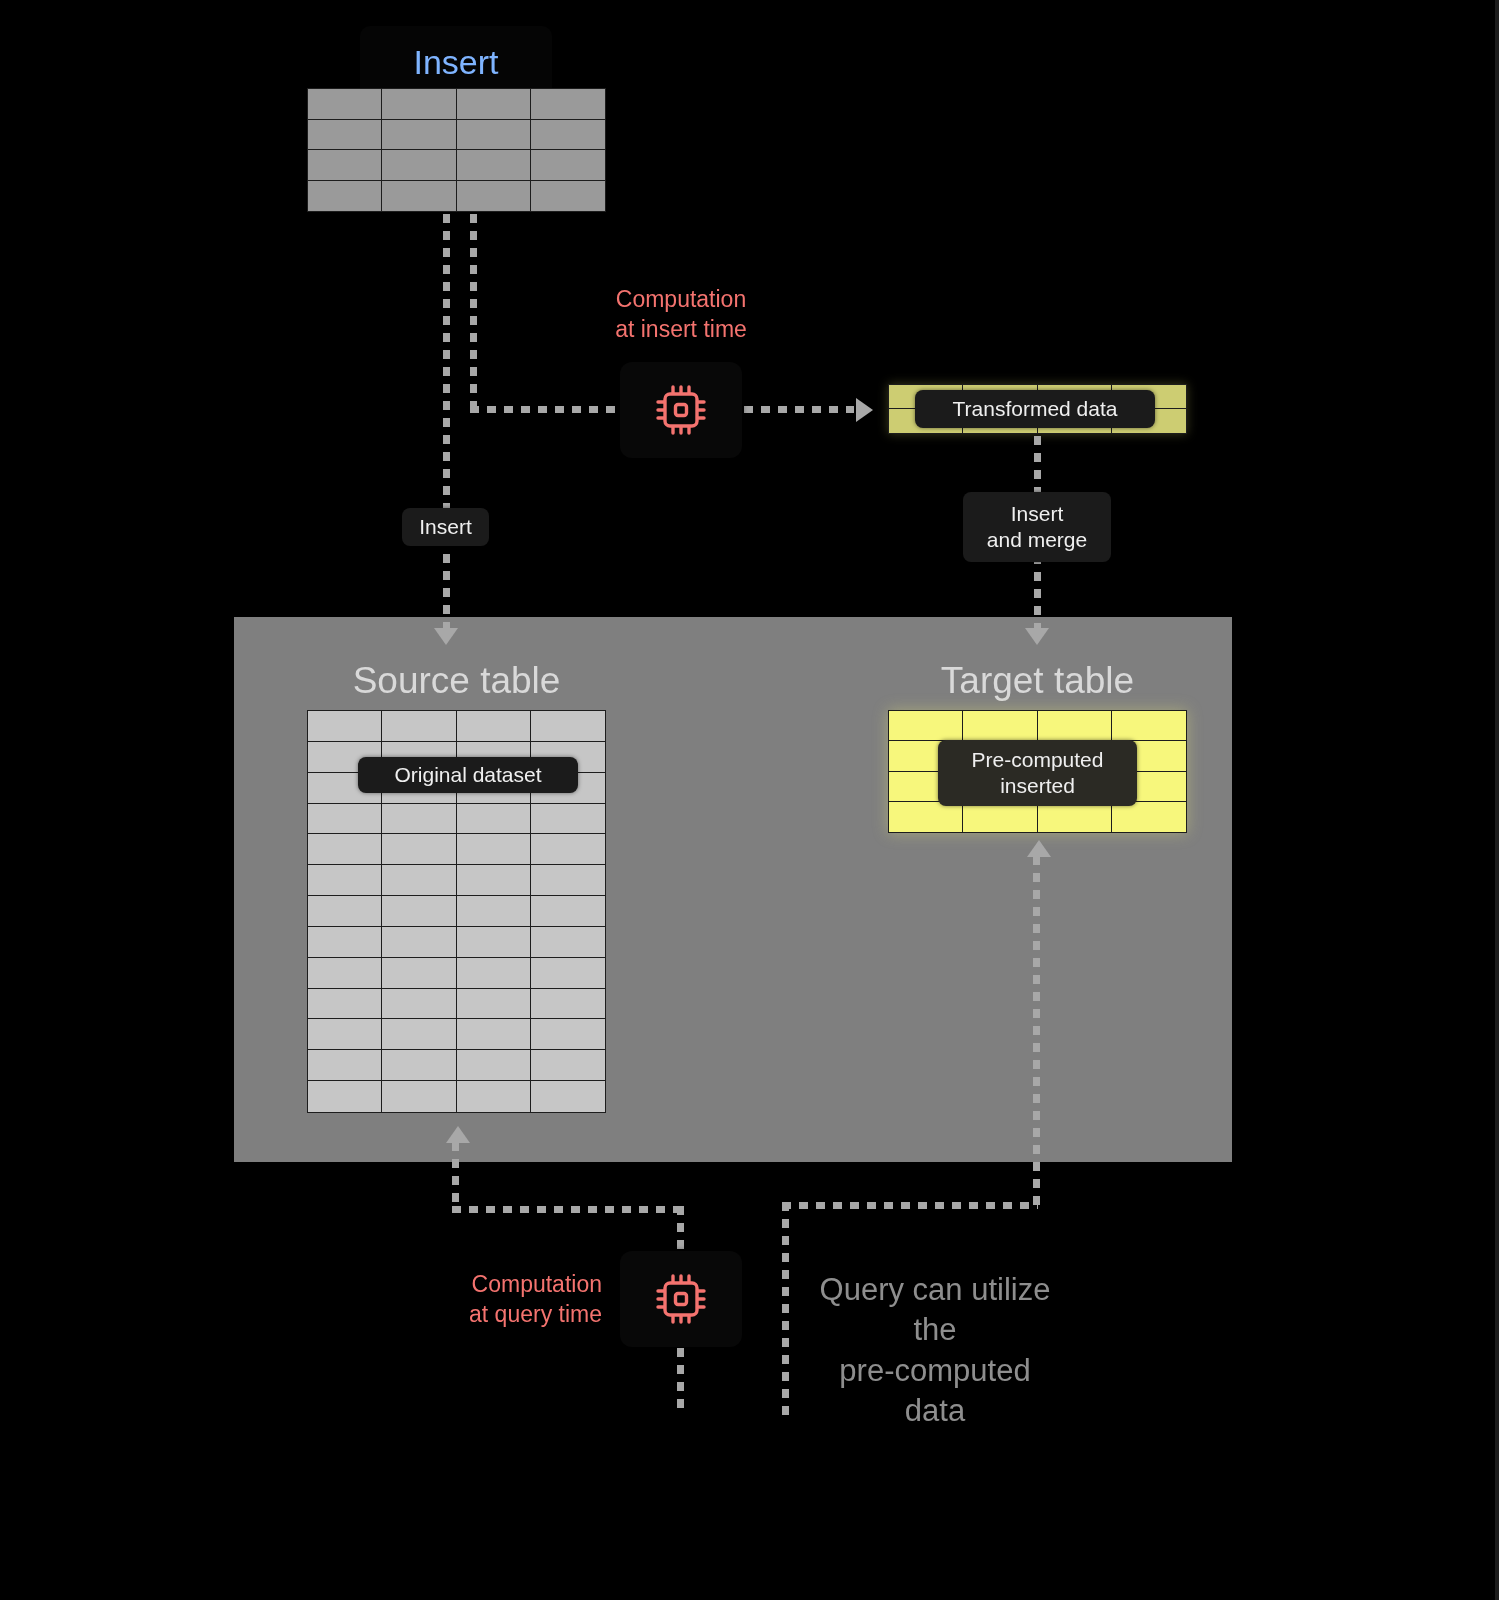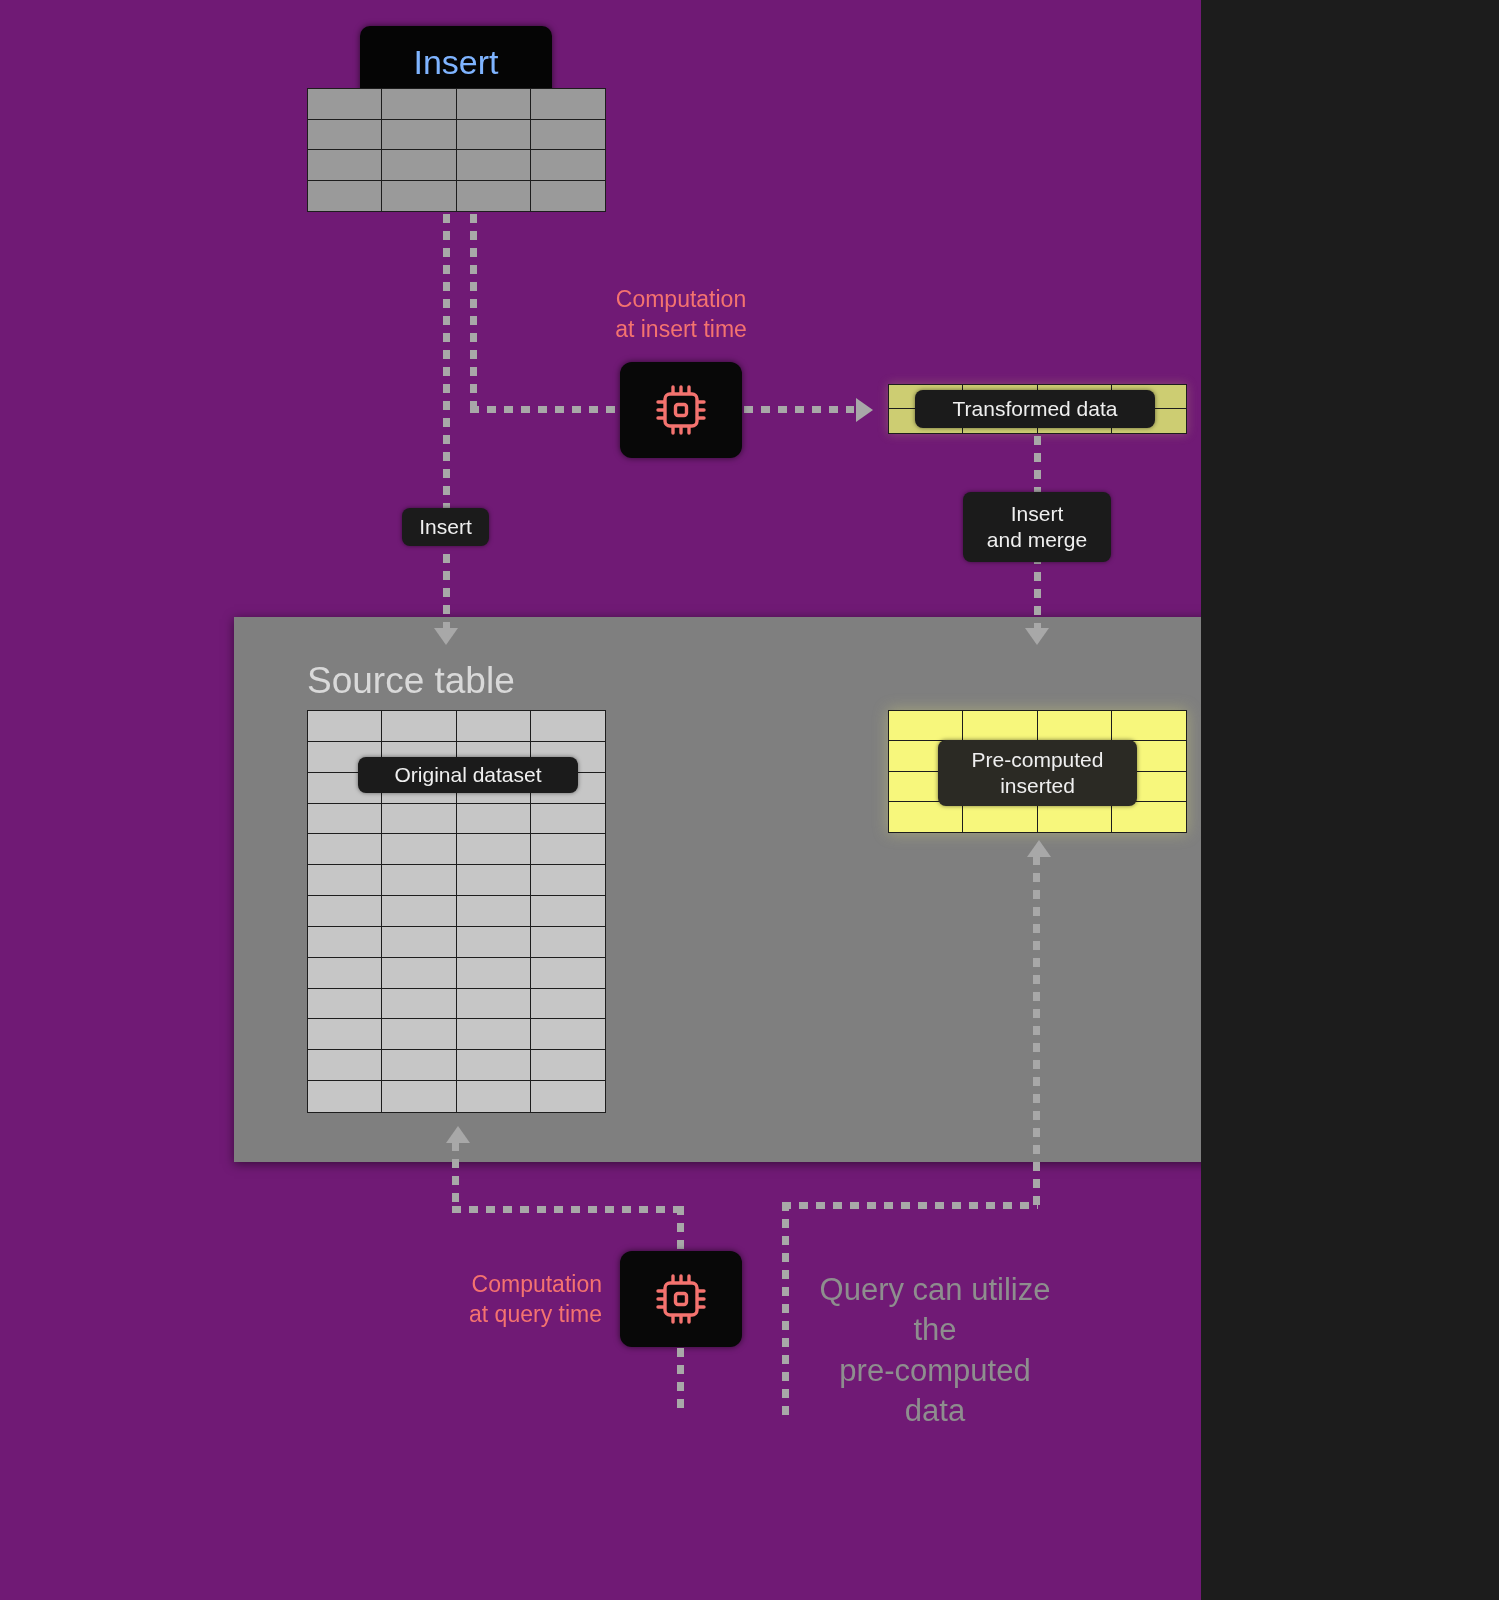--- a/index.html
+++ b/index.html
@@ -5,23 +5,23 @@
   html, body {
     margin: 0;
     padding: 0;
     background: #1c1c1c;
   }
   body {
     font-family: "Liberation Sans", sans-serif;
   }
   #stage {
     position: relative;
-    width: 1201px;
+    width: 1495px;
     height: 1600px;
-    background: #701a75;
+    background: #000000;
     overflow: hidden;
   }
 
   
   .dark-box {
     position: absolute;
     background: #050505;
     border-radius: 10px;
     display: flex;
     align-items: center;
@@ -59,21 +59,21 @@
     position: absolute;
     color: #8e8e8e;
     font-size: 31px;
     line-height: 1.3;
     text-align: center;
   }
   .table-title {
     position: absolute;
     color: #d9d9d9;
     font-size: 37px;
-    text-align: left;
+    text-align: center;
   }
 
   
   #panel {
     position: absolute;
     left: 234px;
     top: 617px;
     width: 998px;
     height: 545px;
     background: #7f7f7f;
@@ -251,20 +251,21 @@
 
   <div class="dots-v" style="left:1034px; top:436px; height:194px;"></div>
   <div class="arrow down" style="left:1025px; top:628px;"></div>
 
   <div class="pill" style="left:963px; top:492px; width:148px; height:70px; white-space:pre-line;">Insert
 and merge</div>
 
   <div class="pill" style="left:402px; top:508px; width:87px; height:38px;">Insert</div>
 
   <div class="table-title" style="left:307px; top:660px; width:299px;">Source table</div>
+  <div class="table-title" style="left:888px; top:660px; width:299px;">Target table</div>
 
   <div class="grid" id="source-grid">
       <div class="cell"></div>
       <div class="cell"></div>
       <div class="cell"></div>
       <div class="cell lastcol"></div>
       <div class="cell"></div>
       <div class="cell"></div>
       <div class="cell"></div>
       <div class="cell lastcol"></div>

